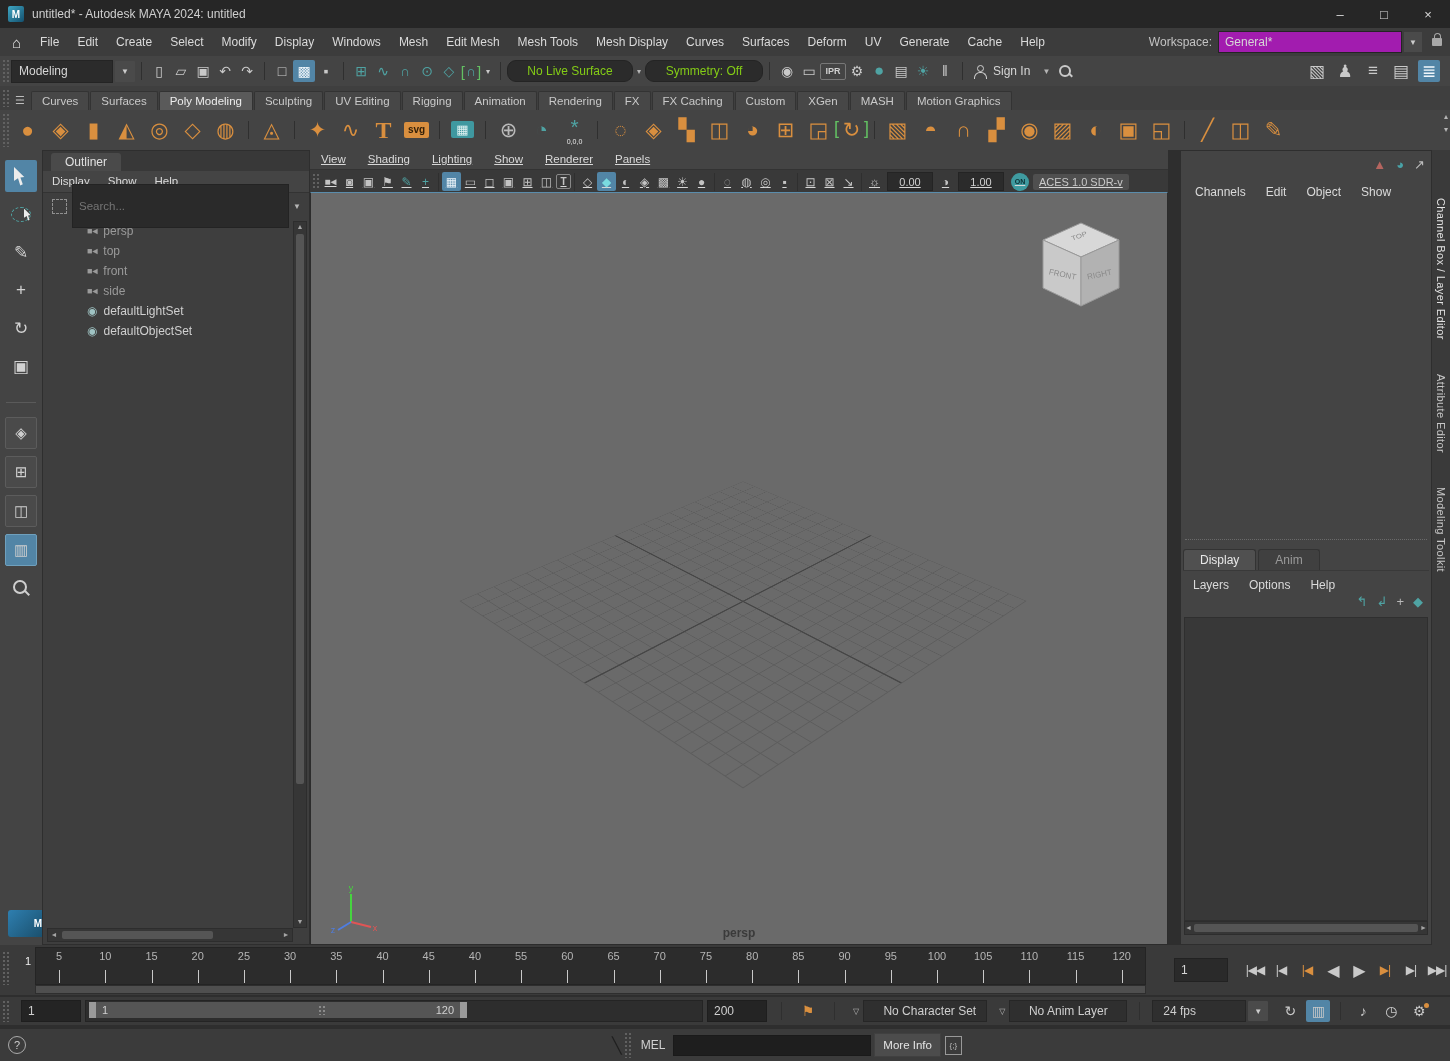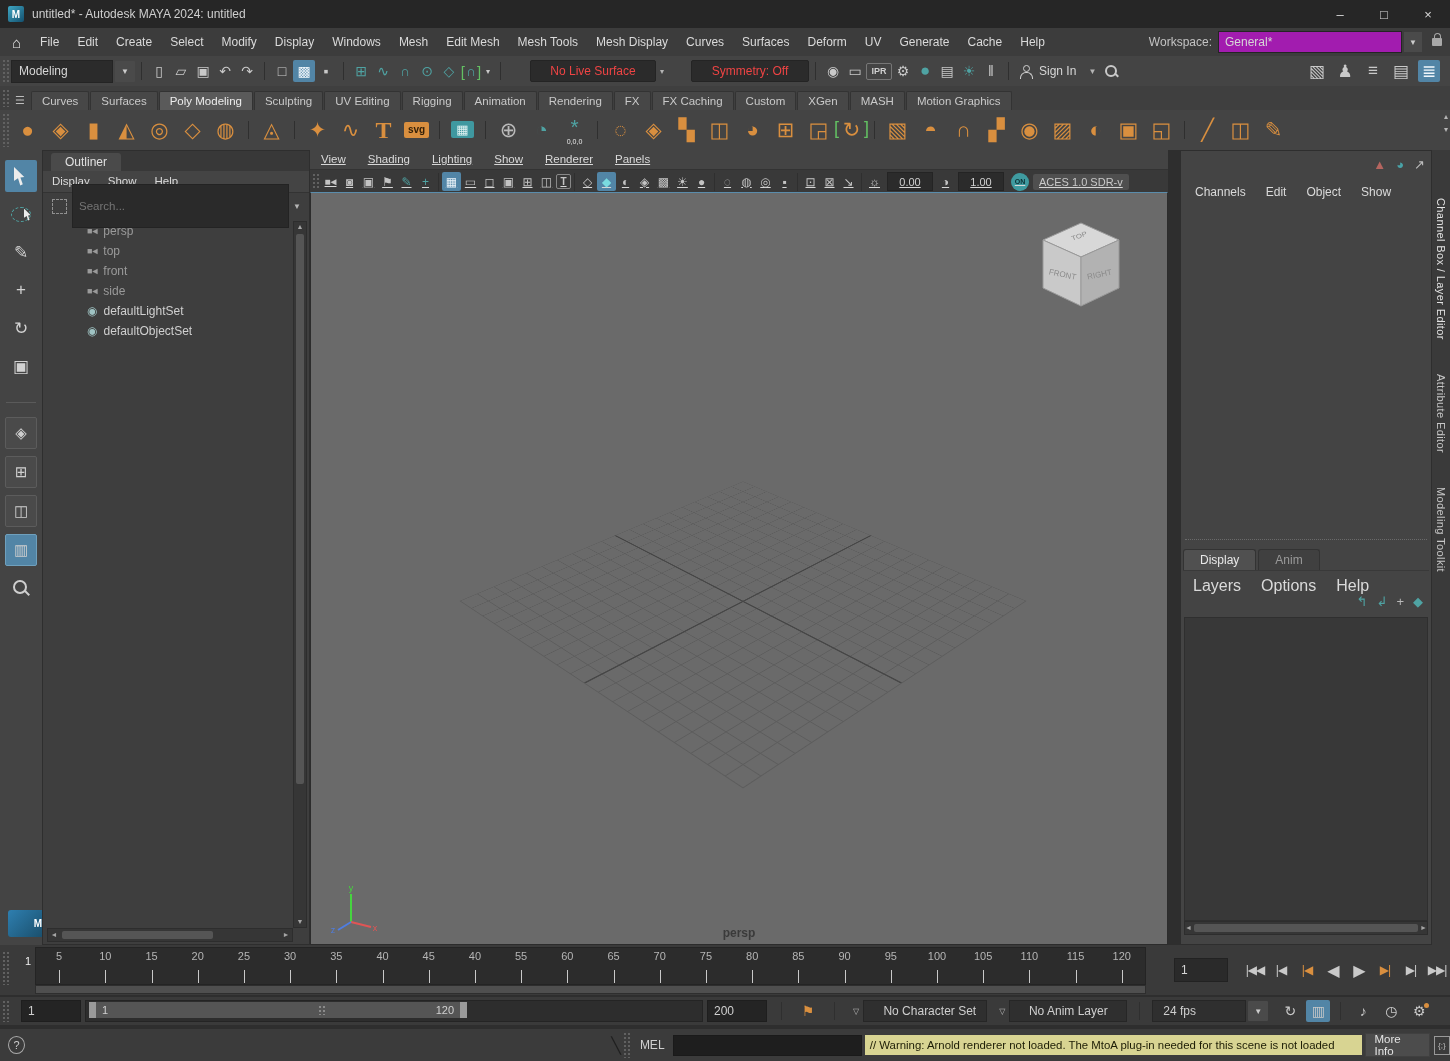--- a/index.html
+++ b/index.html
@@ -3,21 +3,21 @@
 <meta charset="utf-8">
 <style>
   html,body{margin:0;padding:0;background:#2e2e2e;font-family:"Liberation Sans",sans-serif;
     -webkit-font-smoothing:antialiased;}
   #app{position:relative;width:1450px;height:1061px;overflow:hidden;background:#2e2e2e;color:#d6d6d6;font-size:12px;}
   .abs{position:absolute;}
   .row{display:flex;align-items:center;}
   .grip{width:7px;align-self:stretch;margin:3px 2px;background-image:radial-gradient(#616161 1px,transparent 1.3px);background-size:4px 4px;flex:none;}
   .sep{width:1px;height:18px;background:#2f2f2f;margin:0 6px;flex:none;}
   .caret{font-size:8px;color:#b5b5b5;padding:0 4px;}
-  .field{background:#2b2b2b;border:1px solid #242424;color:#ef4444;height:20px;display:flex;align-items:center;padding:0 8px;border-radius:2px;margin-left:23px;}
+  .field{background:#2b2b2b;border:1px solid #242424;color:#84cc16;height:20px;display:flex;align-items:center;padding:0 8px;border-radius:9px;}
 
   
   #titlebar{left:0;top:0;width:1450px;height:28px;background:#262626;display:flex;align-items:center;}
   #maya-logo{width:16px;height:16px;margin:0 8px 0 8px;border-radius:2px;background:linear-gradient(135deg,#3fa7c4,#14506e);color:#fff;font-size:10px;font-weight:bold;display:flex;align-items:center;justify-content:center;}
   #title-text{color:#cfcfcf;font-size:12px;}
   #win-controls{margin-left:auto;display:flex;height:100%;}
   .winbtn{width:44px;height:100%;display:flex;align-items:center;justify-content:center;color:#d9d9d9;font-size:13px;}
 
   
   #menubar{left:0;top:28px;width:1450px;height:28px;background:#3c3c3c;border-bottom:1px solid #2b2b2b;display:flex;align-items:center;}
@@ -139,21 +139,21 @@
   #rightpanel{left:1180px;top:0;width:252px;height:795px;background:#444;border:1px solid #2e2e2e;box-sizing:border-box;}
   #rp-topicons{position:absolute;right:6px;top:6px;display:flex;gap:10px;font-size:13px;}
   #rp-menus{position:absolute;left:4px;top:28px;display:flex;}
   #rp-menus .menu-item{padding:0 10px;font-size:12px;}
   #rp-message{position:absolute;left:10px;right:10px;top:192px;text-align:center;color:#cfcfcf;font-size:11.5px;line-height:1.55;font-weight:bold;}
   #rp-divider{position:absolute;left:4px;right:4px;top:388px;border-top:1px dotted #6a6a6a;}
   #rp-tabs{position:absolute;left:2px;top:398px;right:2px;height:21px;display:flex;align-items:flex-end;border-bottom:1px solid #393939;}
   .rp-tab{padding:3px 16px;background:#404040;color:#9a9a9a;font-size:12px;border:1px solid #333;border-bottom:none;border-radius:3px 3px 0 0;margin-right:2px;}
   .rp-tab.active{background:#505050;color:#e8e8e8;}
   #rp-menus2{position:absolute;left:2px;top:421px;display:flex;}
-  #rp-menus2 .menu-item{padding:0 10px;font-size:16px;}
+  #rp-menus2 .menu-item{padding:0 10px;font-size:12px;}
   #rp-layericons{position:absolute;right:8px;top:443px;display:flex;gap:9px;}
   .licon{font-size:13px;color:#4fa3a3;}
   .licon.gray{color:#b9b9b9;}
   #layer-list{position:absolute;left:3px;right:3px;top:466px;height:302px;background:#383838;border:1px solid #2f2f2f;}
   #rp-hscroll{position:absolute;left:3px;right:3px;top:770px;height:12px;background:#363636;border:1px solid #2d2d2d;display:flex;align-items:center;}
   #rp-hscroll .thumb{height:8px;flex:1;margin:0 2px;background:#555;border-radius:2px;}
 
   
   #sidetabs{left:1432px;top:0;width:18px;height:795px;background:#3a3a3a;display:flex;flex-direction:column;align-items:center;padding-top:38px;box-sizing:border-box;}
   .sidetab{writing-mode:vertical-rl;color:#c6c6c6;font-size:11px;padding:10px 2px;margin-bottom:14px;letter-spacing:0.4px;}
@@ -966,18 +966,17 @@
         </div>
       </div>
   </div>
 
   <div id="cmdrow" class="abs">
     <div id="help-circle">?</div>
     <span id="diag-grip">╲</span>
     <div class="grip"></div>
     <span id="mel-label">MEL</span>
     <input id="mel-input" style="">
-    <div id="warning-bar">// Warning: Arnold renderer not loaded. The MtoA plug-in needed for this scene is not loaded</div>
     <div id="more-info-btn">More Info</div>
     <div id="script-icon">{;}</div>
   </div>
 
 </div>
 
 </body></html>

